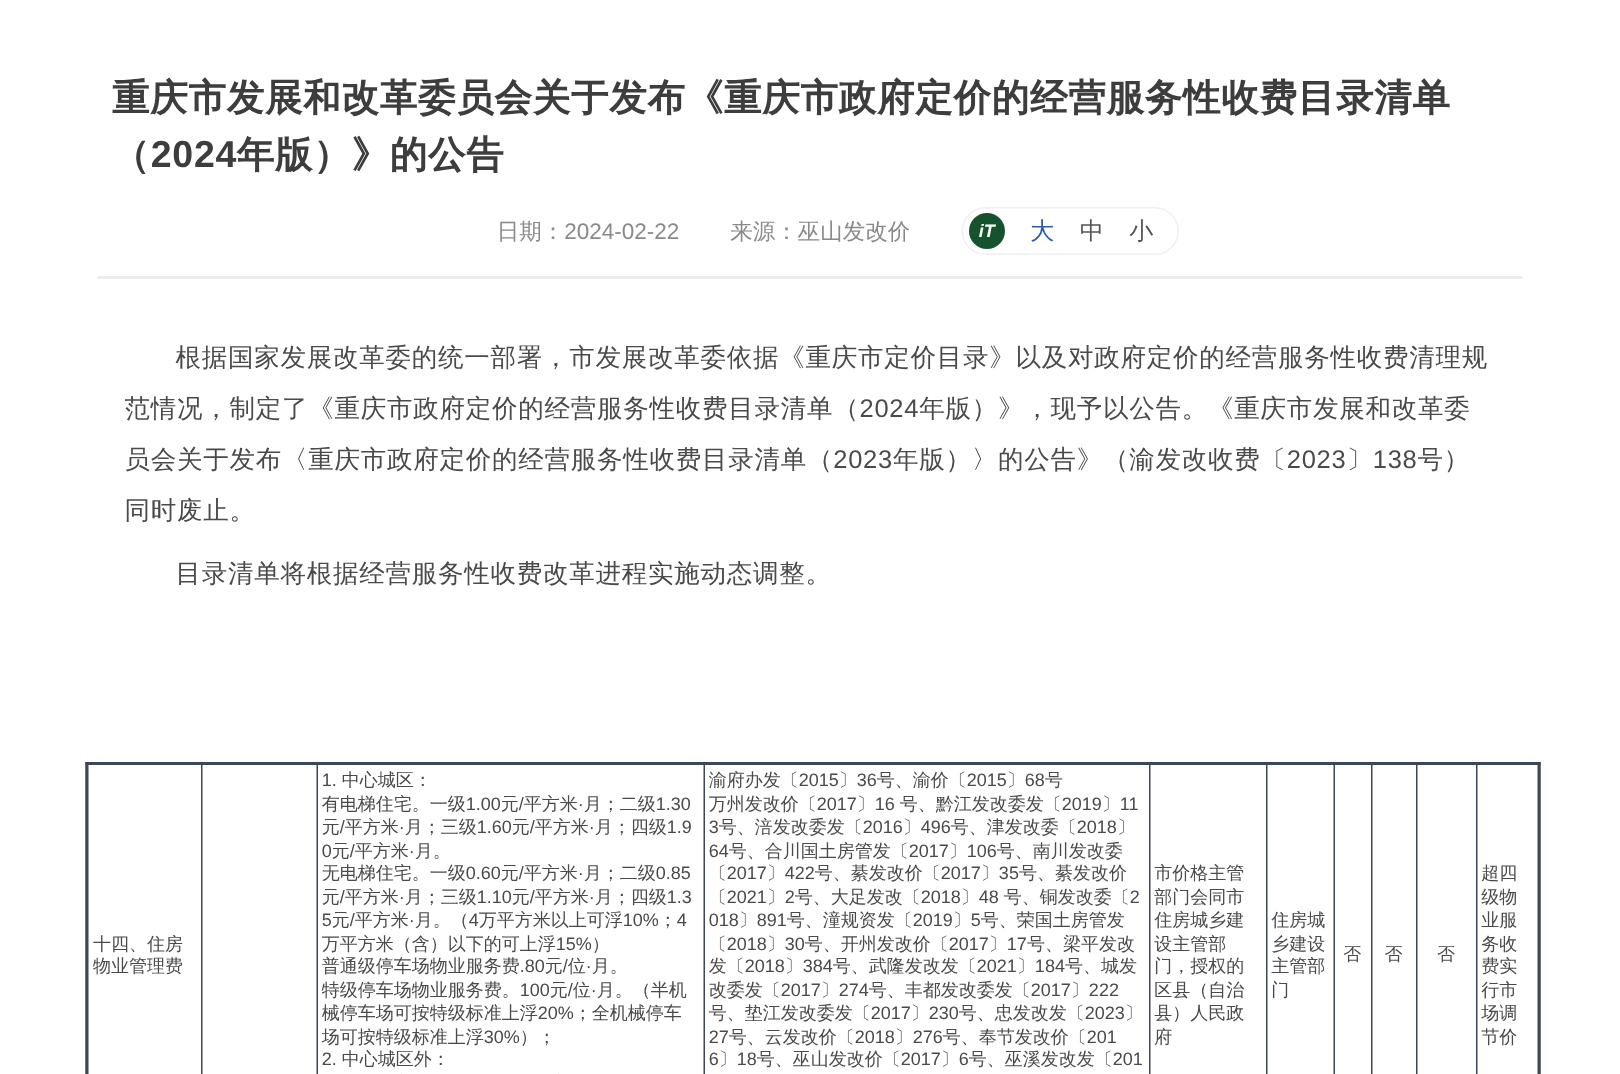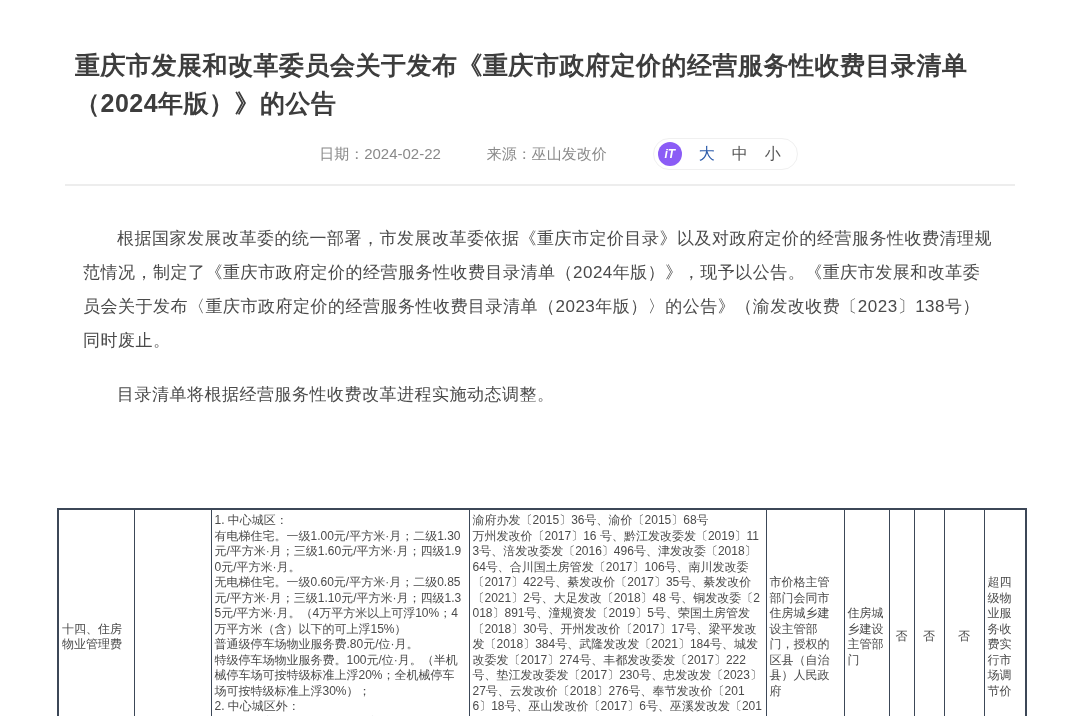--- a/index.html
+++ b/index.html
@@ -20,42 +20,42 @@
     line-height: 38px;
     color: #3d3d3d;
     letter-spacing: 0.5px;
   }
 
   .meta-bar {
     margin-top: 16px;
     display: flex;
     justify-content: center;
     align-items: center;
-    gap: 46px;
+    gap: 34px;
     height: 32px;
     font-size: 15px;
     color: #8a8a8a;
     padding-left: 37px;
   }
   .meta-item { color: #8a8a8a; white-space: nowrap; }
 
   .font-size-widget {
     display: flex;
     align-items: center;
     gap: 17px;
     border: 1px solid #f0f0f0;
     border-radius: 17px;
     padding: 3px 16px 3px 4px;
     background: #fff;
     cursor: pointer;
   }
   .fs-icon {
     width: 24px; height: 24px;
     border-radius: 50%;
-    background: #8b5cf6;
+    background: #14532d;
     color: #ffffff;
     font-size: 12px;
     font-weight: bold;
     font-style: italic;
     display: flex;
     align-items: center;
     justify-content: center;
   }
   .fs-option { font-size: 16px; color: #555555; }
   .fs-option.active { color: #2d5caa; }
@@ -68,21 +68,21 @@
   }
 
   .content {
     margin: 26px 83px 0 83px;
     font-size: 17px;
     line-height: 34px;
     color: #4a4a4a;
     letter-spacing: 0.5px;
   }
   .content p { text-indent: 2em; margin-top: 36px; }
-  .content p + p { margin-top: 20px; }
+  .content p + p { margin-top: 8px; }
 
   table.fee-table {
     position: absolute;
     top: 462px;
     left: 57px;
     width: 968px;
     border-collapse: collapse;
     table-layout: fixed;
     background: #fff;
   }

